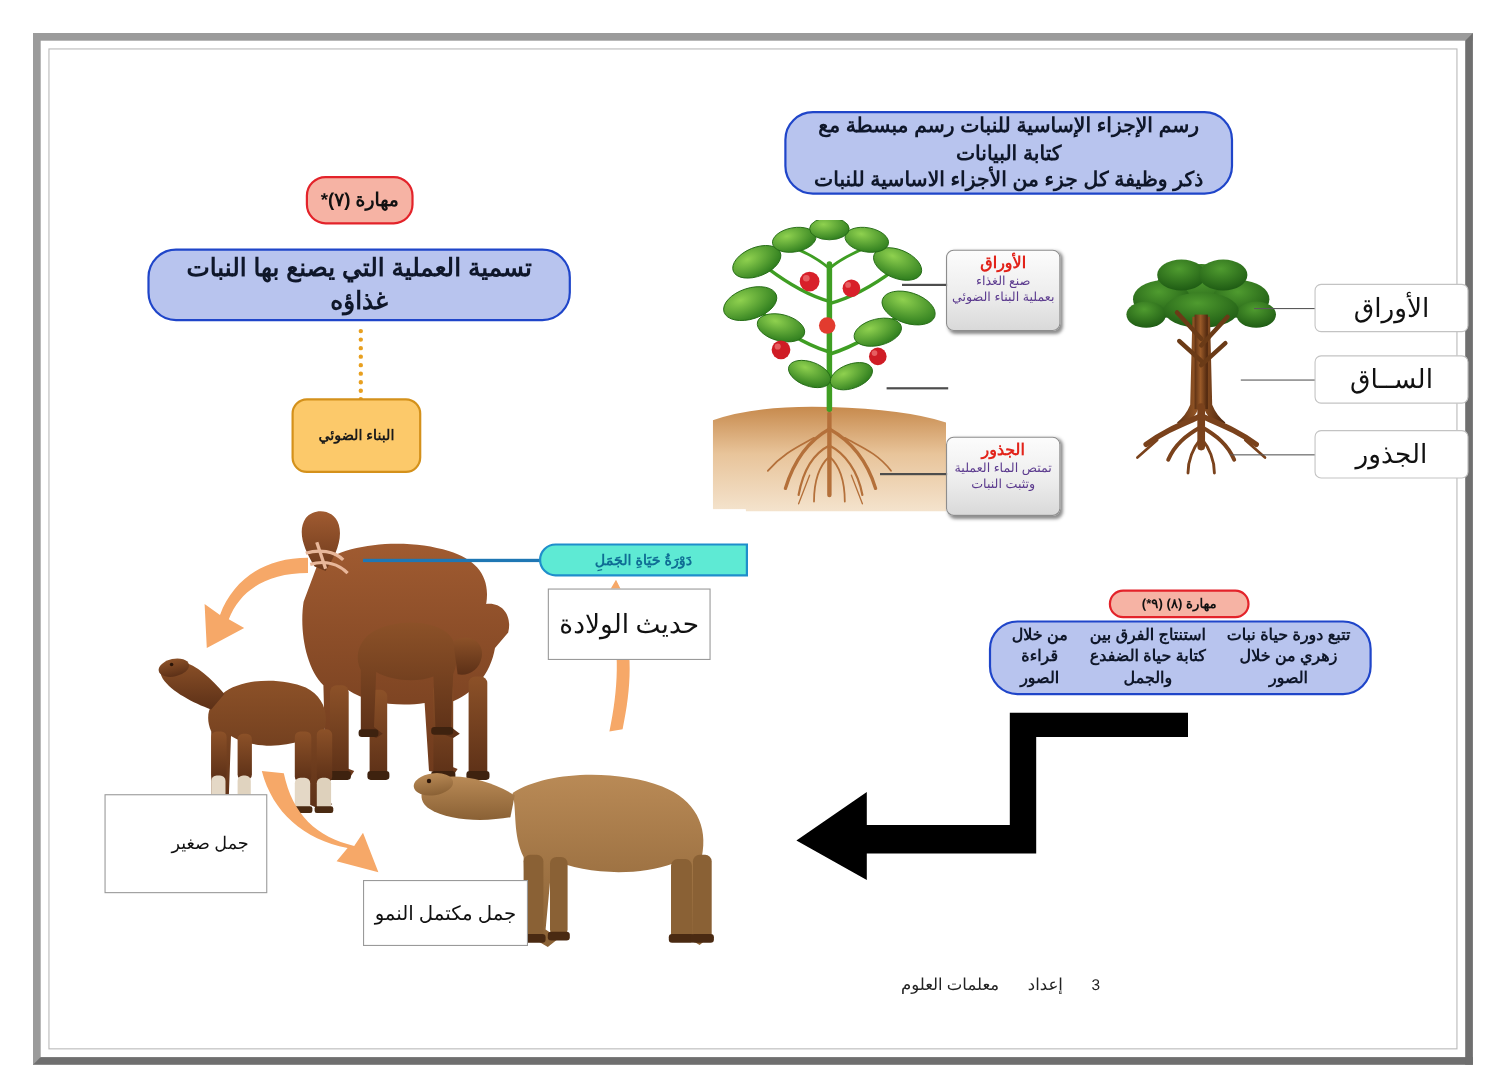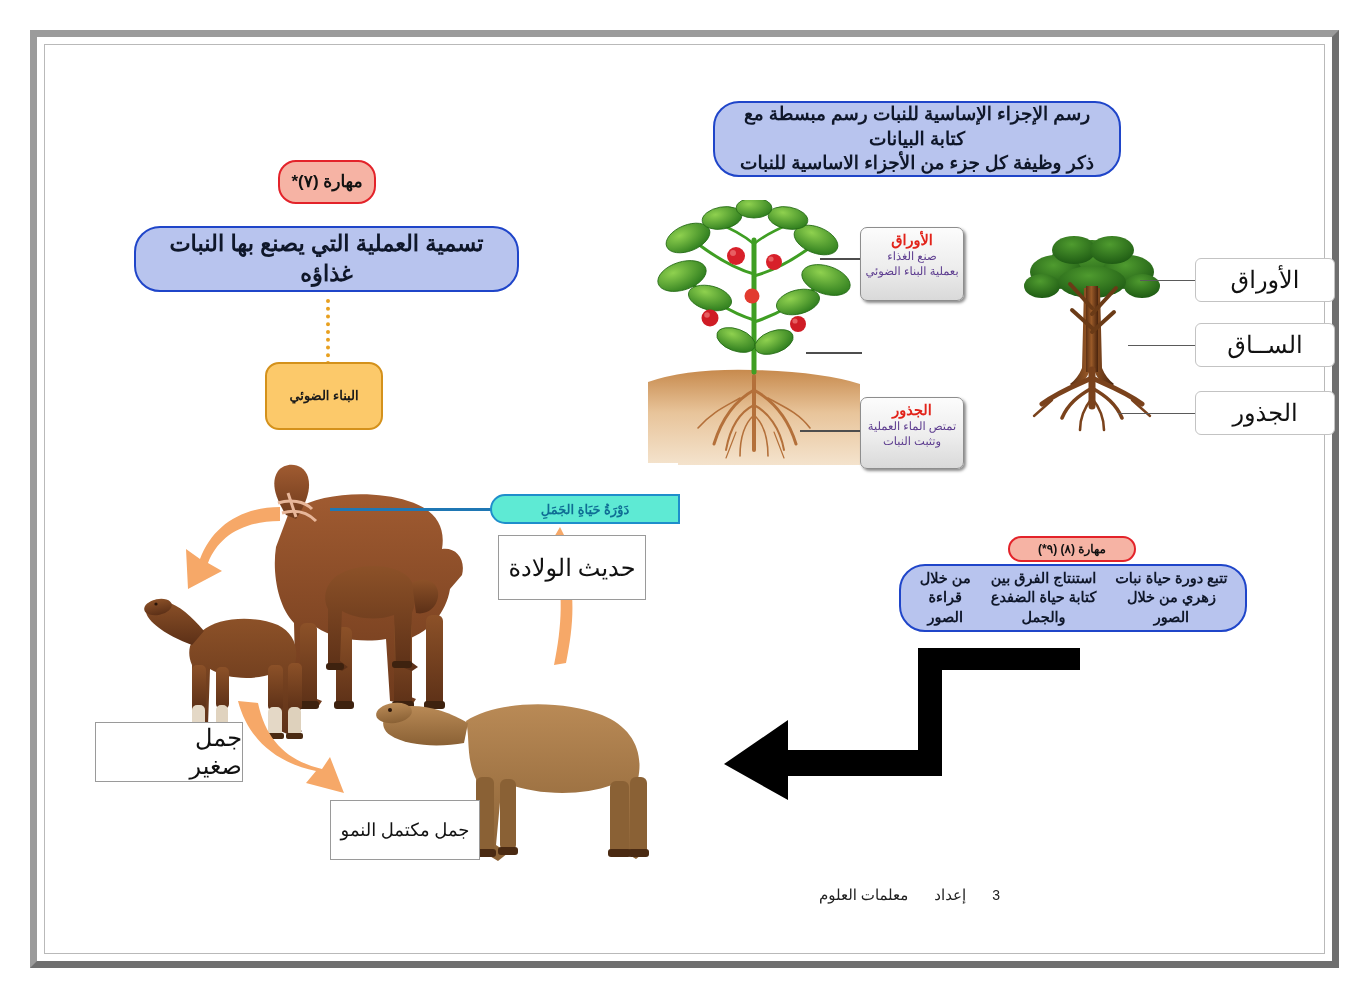--- a/index.html
+++ b/index.html
@@ -189,21 +189,21 @@
   }
   .camel-label {
     position: absolute;
     background: #ffffff;
     border: 1px solid #9a9a9a;
     display: flex; align-items: center; justify-content: center;
     color: #111;
     font-family: "Liberation Serif", serif;
   }
   #label-newborn { left: 498px; top: 535px; width: 148px; height: 65px; font-size: 24px; }
-  #label-young   { left: 95px;  top: 722px; width: 148px; height: 60px; font-size: 24px; padding-left: 44px; }
+  #label-young   { left: 95px;  top: 722px; width: 148px; height: 90px; font-size: 16px; padding-left: 44px; }
   #label-adult   { left: 330px; top: 800px; width: 150px; height: 60px; font-size: 18px; }
 
   
   #black-arrow { position: absolute; left: 718px; top: 640px; width: 362px; height: 160px; }
 
   
   #footer {
     position: absolute;
     left: 700px; top: 880px; width: 480px; height: 30px;
     display: flex; align-items: center; justify-content: flex-start;

